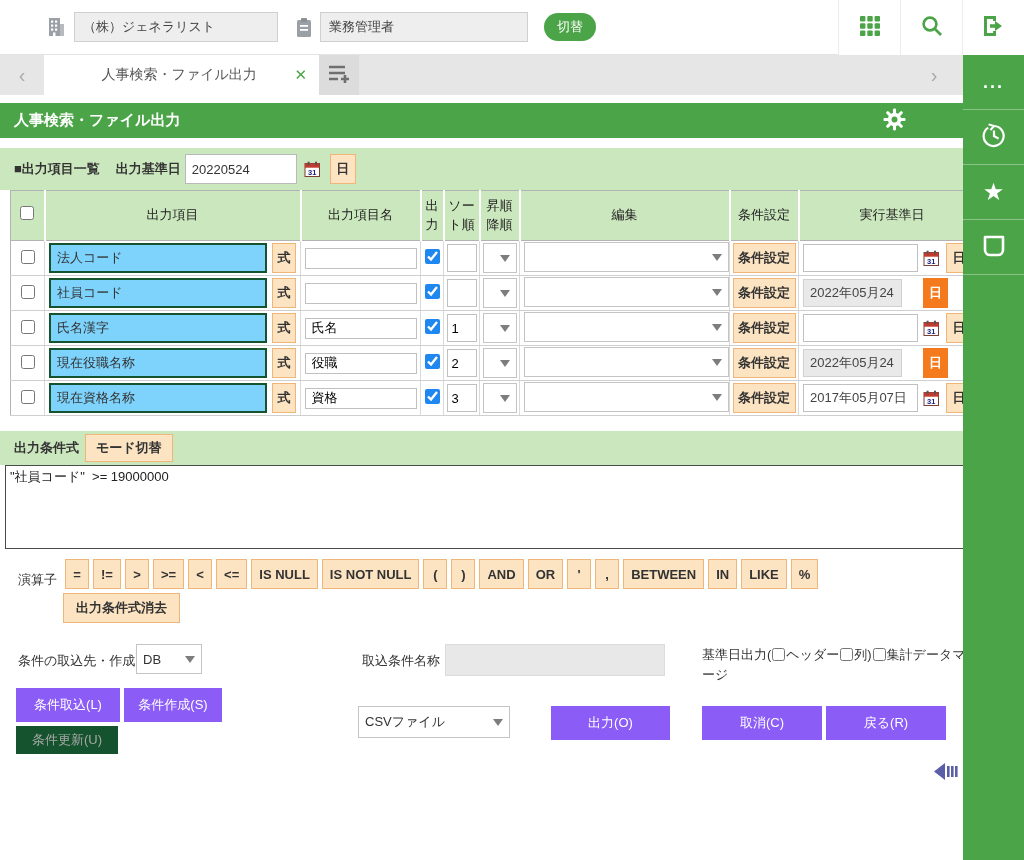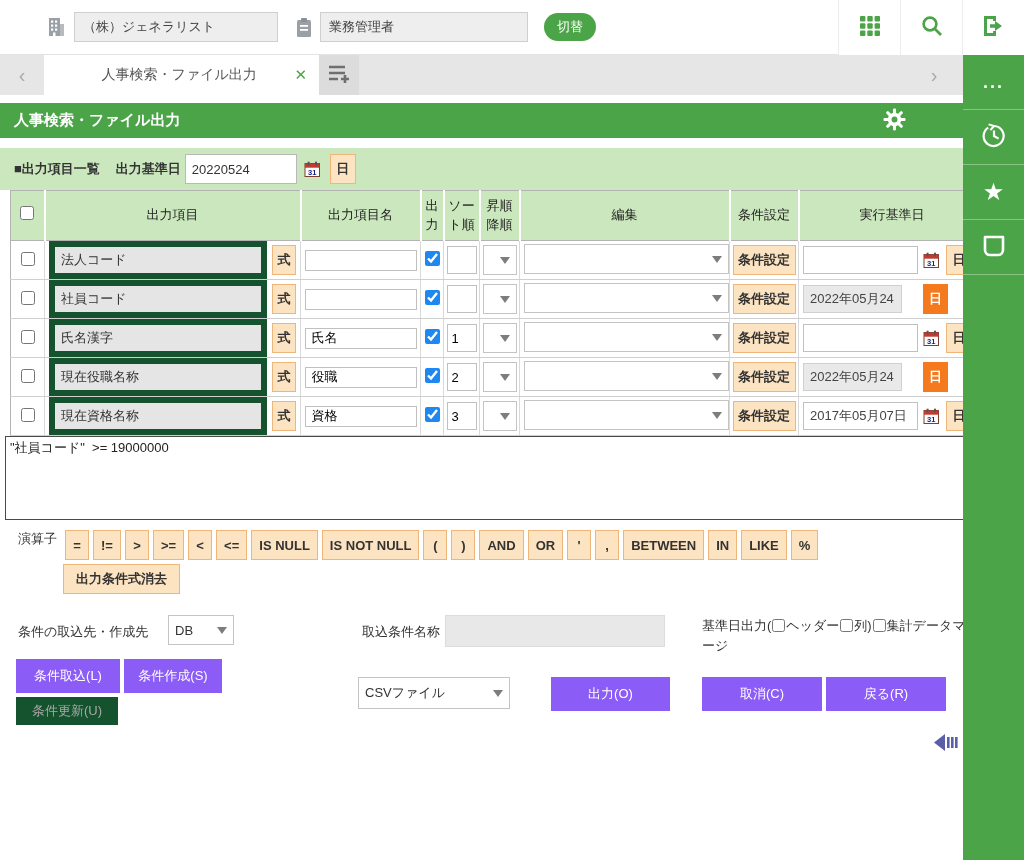--- a/index.html
+++ b/index.html
@@ -46,21 +46,21 @@
   .cal-icon { margin-left:7px; cursor:pointer; display:inline-flex; }
   .day-btn { margin-left:9px; width:26px; height:30px; background:#fce3c1; border:1px solid #f0b578; font-weight:bold; font-size:13px; color:#333; cursor:pointer; }
   .day-btn.active { background:#f5791d; border-color:#f5791d; color:#fff; }
 
   
   table.grid { margin-left:10px; border-collapse:collapse; table-layout:fixed; width:975px; background:#fff; border:1px solid #b3b3b3; }
   table.grid th { background:#cbe7bd; font-weight:normal; font-size:13px; color:#222; height:50px; border-right:2px solid #fff; border-bottom:1px solid #b3b3b3; white-space:pre-line; line-height:1.45; }
   table.grid td { height:35px; border-right:1px solid #d9d9d9; border-bottom:1px solid #cfcfcf; padding:0; vertical-align:middle; }
   td.c, th.c { text-align:center; }
   .cell-flex { display:flex; align-items:center; height:100%; padding:0 4px; }
-  .ro-input { background:#e5e5e5; border:6px solid #14532d; height:28px; flex:1; padding:13px 6px; font-size:13px; color:#333; }
+  .ro-input { background:#7dd3fc; border:2px solid #14532d; height:28px; flex:1; padding:13px 6px; font-size:13px; color:#333; }
   .fx-btn { width:24px; height:30px; margin-left:5px; background:#fce3c1; border:1px solid #f0b578; font-weight:bold; font-size:13px; color:#333; cursor:pointer; flex:none; }
   .name-input { width:112px; height:21px; border:1px solid #c0c0c0; padding:0 6px; font-size:13px; margin:0 2px; }
   input.outchk { width:15px; height:15px; accent-color:#1e88f0; cursor:pointer; }
   input.selchk { width:14px; height:14px; cursor:pointer; }
   .sort-input { width:30px; height:28px; border:1px solid #c0c0c0; padding:0 4px; font-size:13px; }
   .sel { background:#fff; border:1px solid #c4c4c4; height:30px; position:relative; display:inline-flex; align-items:center; padding:0 20px 0 6px; cursor:pointer; color:#333; }
   .sel::after { content:""; position:absolute; right:6px; top:50%; margin-top:-3px; border-left:5px solid transparent; border-right:5px solid transparent; border-top:7px solid #7d7d7d; }
   .sel.ud { width:34px; margin:0 auto; display:flex; }
   .sel.edit { width:205px; margin-left:4px; }
   .cond-btn { width:63px; height:30px; background:#fce3c1; border:1px solid #f0b578; font-weight:bold; font-size:13px; color:#333; cursor:pointer; margin:0 auto; display:block; }
@@ -73,21 +73,21 @@
   
   .actions { margin-top:28px; margin-left:348px; display:flex; gap:5px; }
   .act-btn { width:80px; height:32px; background:#fce3c1; border:1px solid #f0b578; font-weight:bold; font-size:13px; color:#333; cursor:pointer; }
   .act-btn.primary { width:59px; background:#f5791d; border-color:#f5791d; color:#fff; }
 
   
   .cond-bar { margin-top:15px; height:34px; background:#cbe7bd; display:flex; align-items:center; padding-left:14px; }
   .cond-bar .lbl { font-weight:bold; }
   .mode-btn { margin-left:6px; height:28px; padding:0 10px; background:#fce3c1; border:1px solid #f0b578; font-weight:bold; font-size:13px; color:#333; cursor:pointer; }
   .expr { margin-left:5px; width:980px; height:84px; border:1px solid #4a4a4a; background:#fff; padding:2px 4px; white-space:pre; font-size:13px; color:#222; overflow:hidden; }
-  .ops { margin-top:10px; padding-left:18px; display:flex; align-items:flex-start; }
+  .ops { margin-top:10px; padding-left:18px; display:flex; align-items:flex-end; }
   .ops .lbl { margin-right:8px; }
   .op-btn { height:30px; min-width:24px; padding:0 7px; margin-right:4px; background:#fce3c1; border:1px solid #f0b578; font-weight:bold; font-size:13px; color:#333; cursor:pointer; }
   .clear-row { margin-top:4px; padding-left:63px; }
   .clear-btn { height:30px; padding:0 12px; background:#fce3c1; border:1px solid #f0b578; font-weight:bold; font-size:13px; color:#333; cursor:pointer; }
 
   
   .bottom { position:relative; margin-top:18px; height:160px; }
   .pos { position:absolute; }
   .sel.db { width:66px; height:30px; }
   .obtn { background:#8b5cf6; border:none; color:#fff; font-size:13px; cursor:pointer; }
@@ -432,20 +432,24 @@
                 </svg>
               </span>
               <button class="day-btn">日</button>
             </div>
           </td>
     </tr>
   </tbody>
     </table>
 
 
+  <div class="cond-bar">
+    <span class="lbl">出力条件式</span>
+    <button class="mode-btn">モード切替</button>
+  </div>
 
   <div class="expr">"社員コード"  &gt;= 19000000</div>
 
   <div class="ops">
     <span class="lbl">演算子</span>
     <button class="op-btn">=</button>
     <button class="op-btn">!=</button>
     <button class="op-btn">&gt;</button>
     <button class="op-btn">&gt;=</button>
     <button class="op-btn">&lt;</button>
@@ -462,21 +466,21 @@
     <button class="op-btn">IN</button>
     <button class="op-btn">LIKE</button>
     <button class="op-btn">%</button>
   </div>
   <div class="clear-row">
     <button class="clear-btn">出力条件式消去</button>
   </div>
 
   <div class="bottom">
     <span class="pos" style="left:18px; top:11px;">条件の取込先・作成先</span>
-    <span class="sel db pos" style="left:168px; top:3px;">
+    <span class="sel db pos" style="left:136px; top:3px;">
         <span>DB</span>
       </span>
 
     <button class="obtn pos btn-load">条件取込(L)</button>
     <button class="obtn pos btn-create">条件作成(S)</button>
     <button class="pos btn-update" disabled="">条件更新(U)</button>
 
     <span class="pos" style="left:362px; top:11px;">取込条件名称</span>
     <input class="imp-input pos" style="left: 445px; top: 3px;" disabled="" value="">
 

